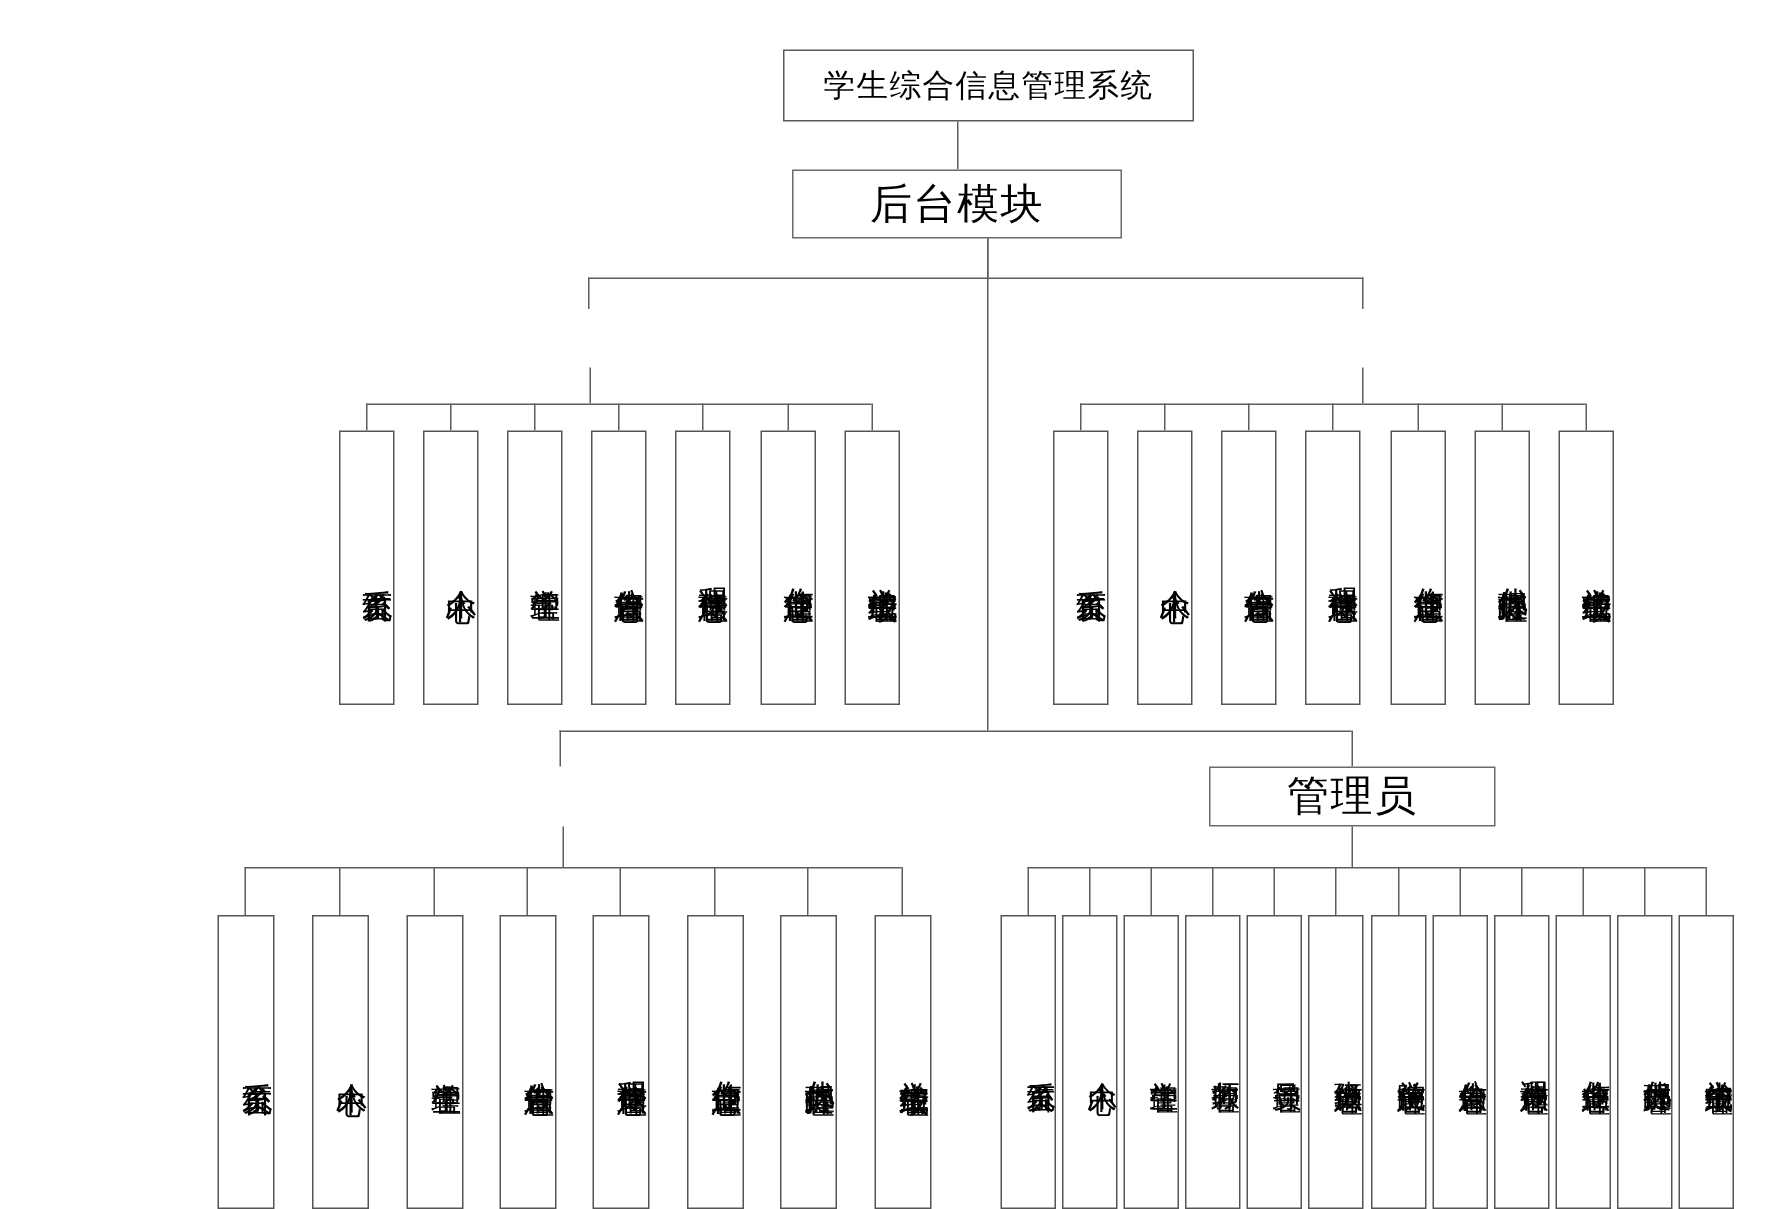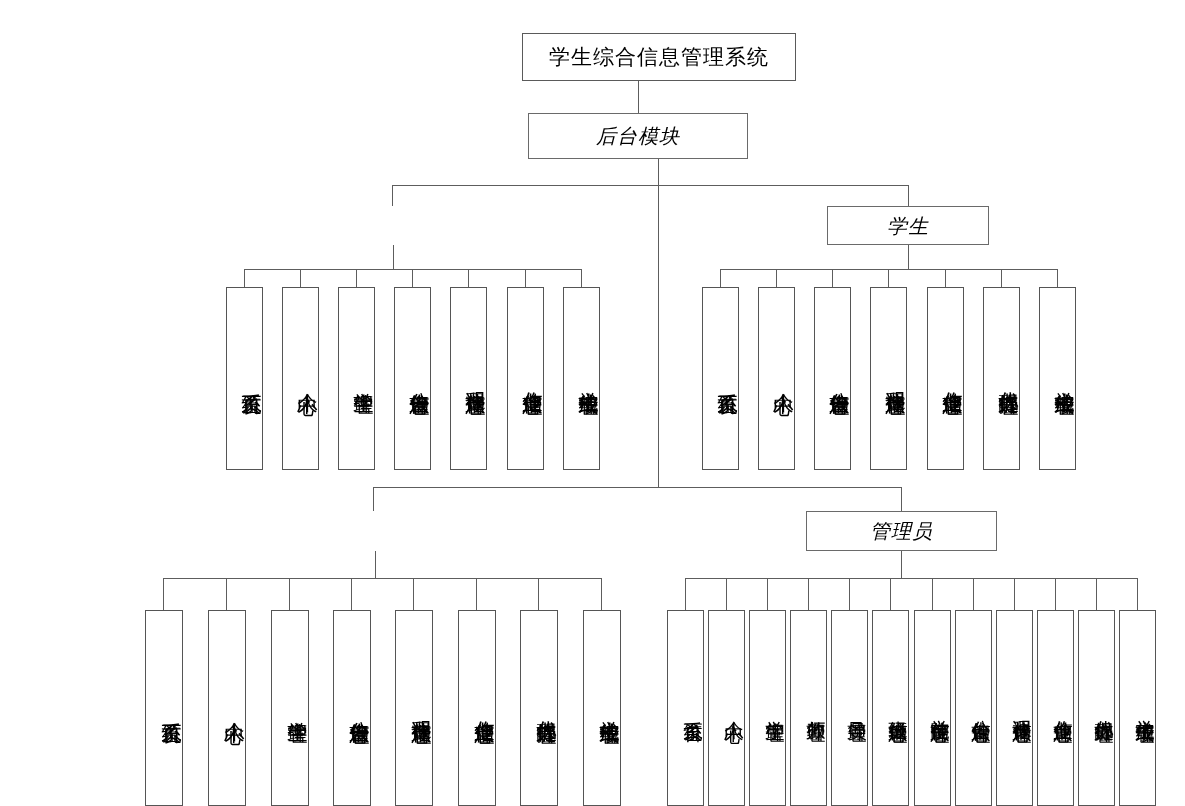--- a/index.html
+++ b/index.html
@@ -28,23 +28,22 @@
     justify-content:center;
     color:#000;
     line-height:1.0;
   }
   .node.root{
     border-color:#5a5a5a;
     font-size:21px;
     letter-spacing:1px;
   }
   .node.lvl2{
-    font-size:20px;
+    font-size:28px;
     letter-spacing:1px;
-    font-style:italic;
   }
   .node.lvl3{
     font-size:20px;
     letter-spacing:1px;
     border-color:#555;
     writing-mode:vertical-rl;
     text-orientation:upright;
     padding-top:4px;
     padding-bottom:4px;
     align-items:flex-start;
@@ -108,23 +107,20 @@
   <div class="node lvl3" style="left:450px;top:287px;width:37px;height:183px;">
     <span>课程信息管理</span>
     </div>
   <div class="node lvl3" style="left:507px;top:287px;width:37px;height:183px;">
     <span>作业信息管理</span>
     </div>
   <div class="node lvl3" style="left:563px;top:287px;width:37px;height:183px;">
     <span>学生成绩管理</span>
     </div>
 
-  <div class="node lvl2" style="left:827px;top:206px;width:162px;height:39px;">
-    <span>学生</span>
-  </div>
   <div class="ln v" style="left:908px;top:245px;height:24px;"></div>
   <div class="ln h" style="left:720px;top:269px;width:337px;"></div>
 
   <div class="ln v" style="left:720px;top:269px;height:18px;"></div>
   <div class="ln v" style="left:776px;top:269px;height:18px;"></div>
   <div class="ln v" style="left:832px;top:269px;height:18px;"></div>
   <div class="ln v" style="left:888px;top:269px;height:18px;"></div>
   <div class="ln v" style="left:945px;top:269px;height:18px;"></div>
   <div class="ln v" style="left:1001px;top:269px;height:18px;"></div>
   <div class="ln v" style="left:1057px;top:269px;height:18px;"></div>

